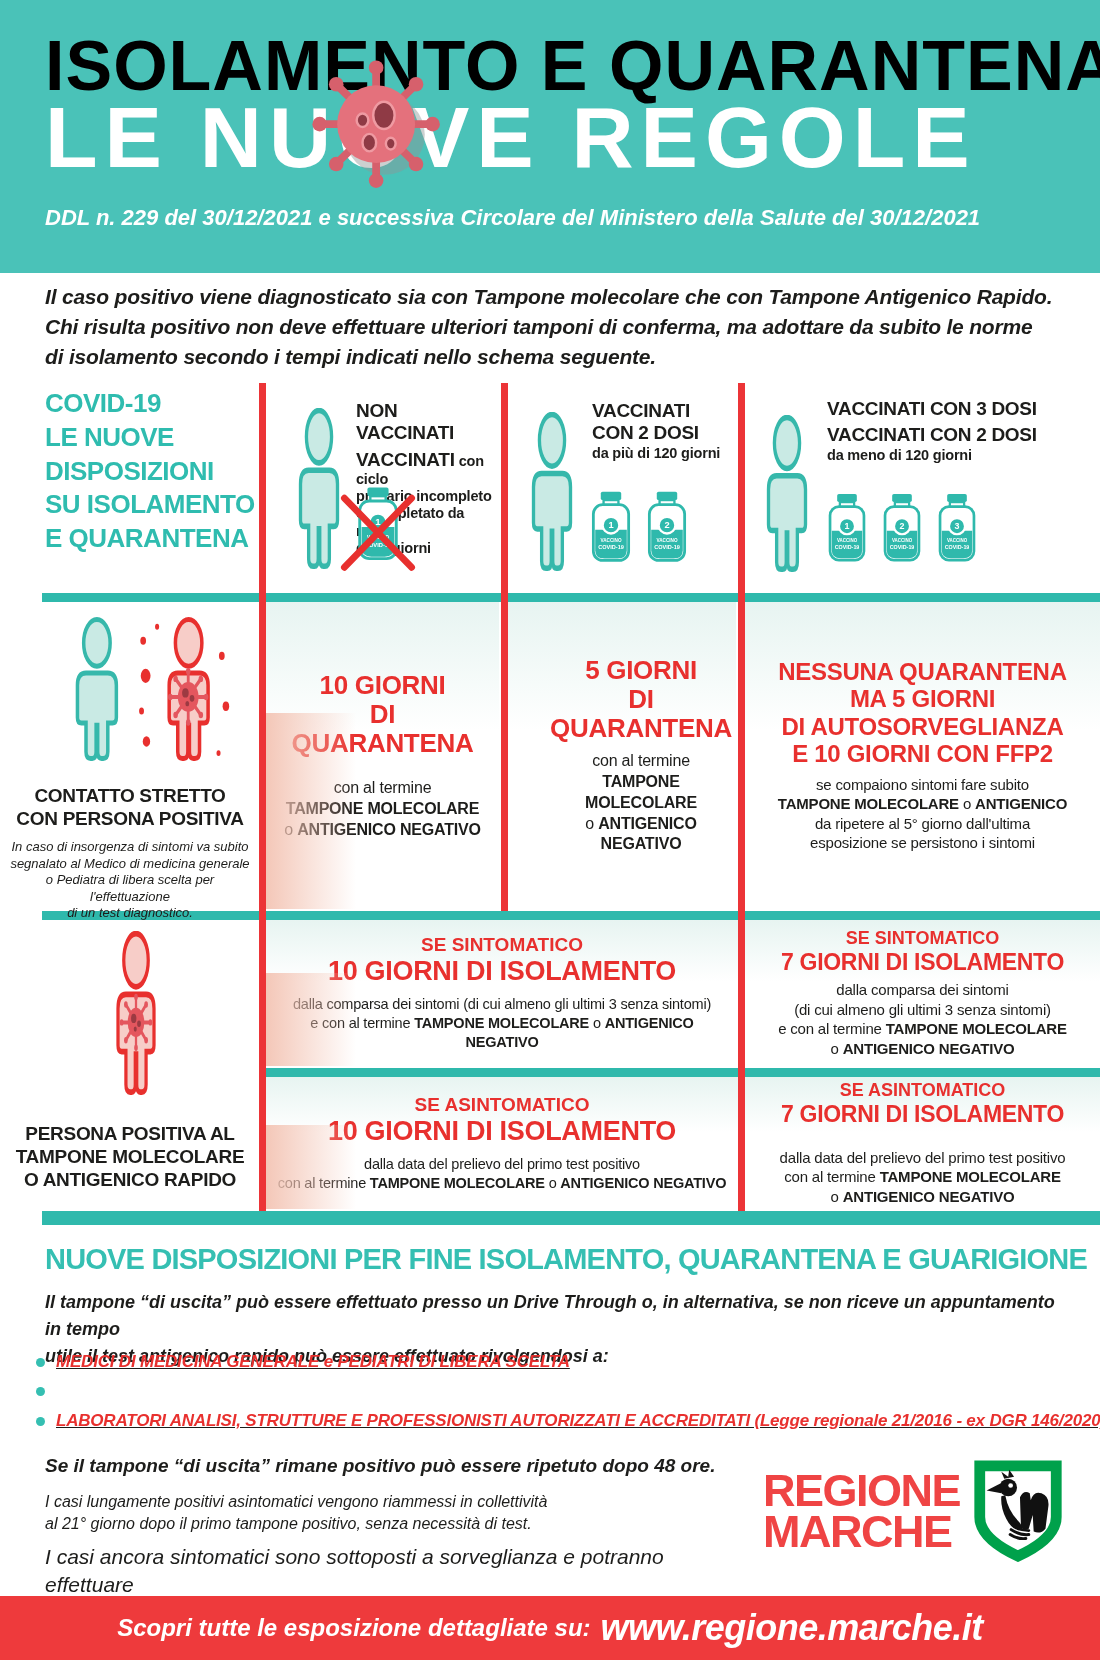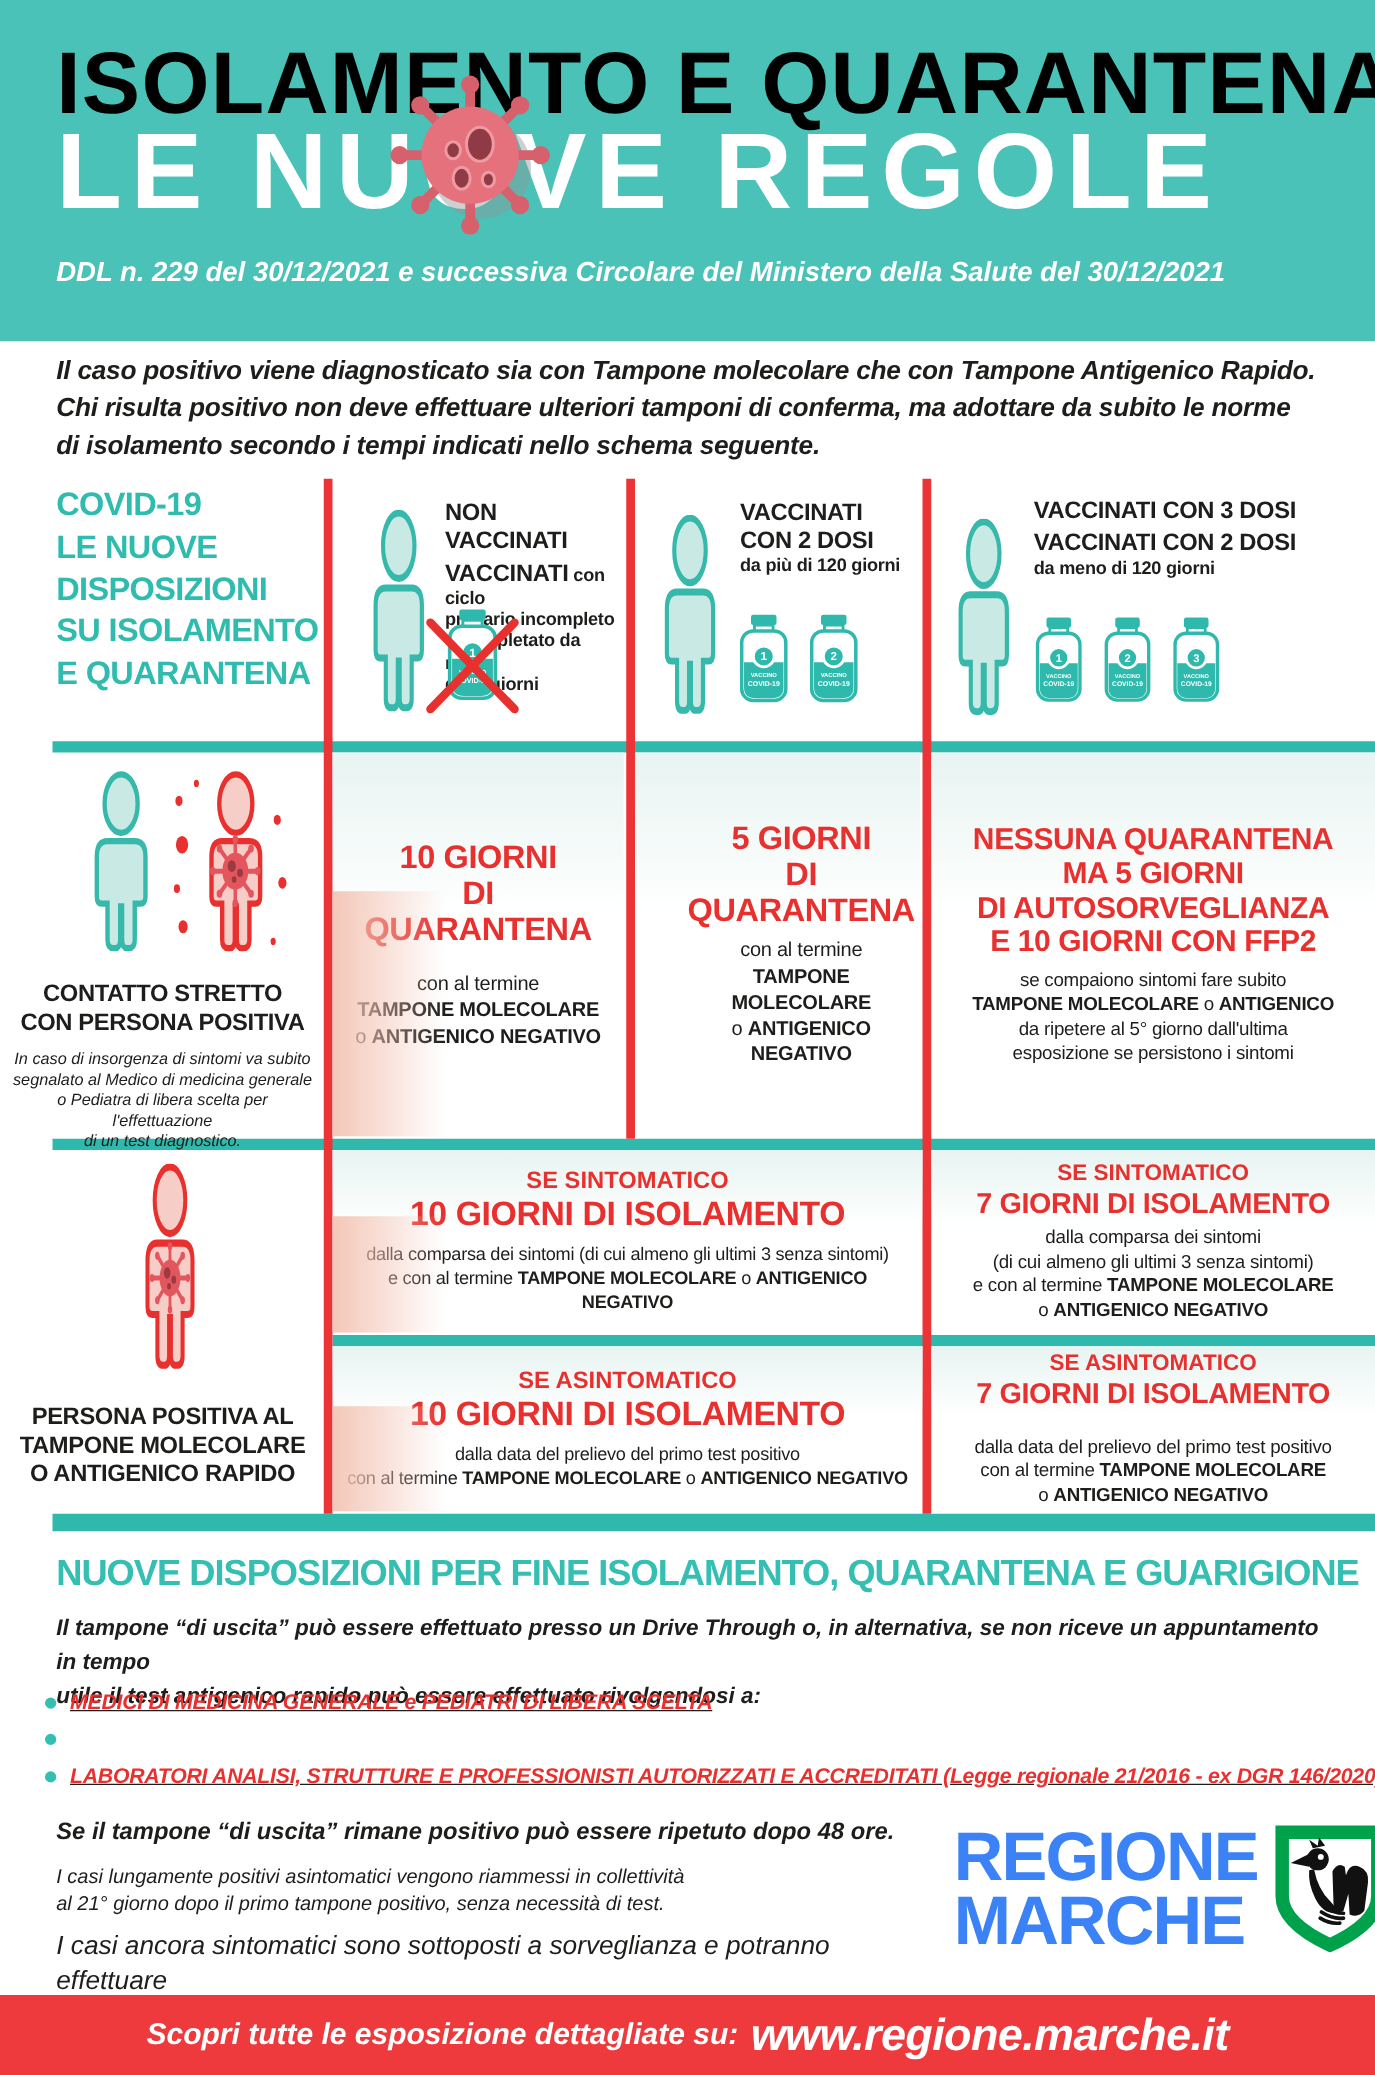--- a/index.html
+++ b/index.html
@@ -61,21 +61,21 @@
   .p1{position:absolute;left:45px;top:1289px;width:1030px;font-size:18px;font-weight:bold;font-style:italic;line-height:1.5;white-space:pre-line;}
   .bullets{position:absolute;left:36px;top:1352px;width:1020px;text-decoration:underline;}
   .bullet{display:flex;align-items:center;margin-bottom:15px;}
   .bdot{width:9px;height:9px;border-radius:50%;background:#35bfb2;margin-right:11px;flex:none;}
   .btext{color:#e8302e;font-size:17px;font-weight:bold;font-style:italic;letter-spacing:-0.2px;white-space:nowrap;}
   .p2{position:absolute;left:45px;top:1455px;width:900px;font-size:19px;font-weight:bold;font-style:italic;}
   .p3{position:absolute;left:45px;top:1491px;width:700px;font-size:16px;font-style:italic;line-height:1.35;white-space:pre-line;}
   .p4{position:absolute;left:45px;top:1543px;width:700px;font-size:21px;font-style:italic;line-height:1.35;white-space:pre-line;}
 
   .logo{position:absolute;left:763px;top:1460px;display:flex;align-items:center;}
-  .logo-text{font-size:55px;font-weight:bold;color:#3b82f6;line-height:0.92;letter-spacing:-1.5px;}
+  .logo-text{font-size:45px;font-weight:bold;color:#ef4444;line-height:0.92;letter-spacing:-1.5px;}
   .logo-shield{width:96px;height:102px;margin-left:10px;}
 
   
   .ftr{position:absolute;left:0;top:1596px;width:1100px;height:64px;background:#ee3a3c;display:flex;align-items:center;justify-content:center;color:#fff;font-style:italic;}
   .ftr-pre{font-size:24px;font-weight:bold;margin-right:10px;}
   .ftr-url{font-size:36px;font-weight:bold;letter-spacing:-0.5px;}
 
   
   .p-teal{fill:#c9eae4;stroke:#36b8ab;stroke-width:4.5px;}
   .p-red{fill:#f7cdc8;stroke:#e8302e;stroke-width:4.5px;}

